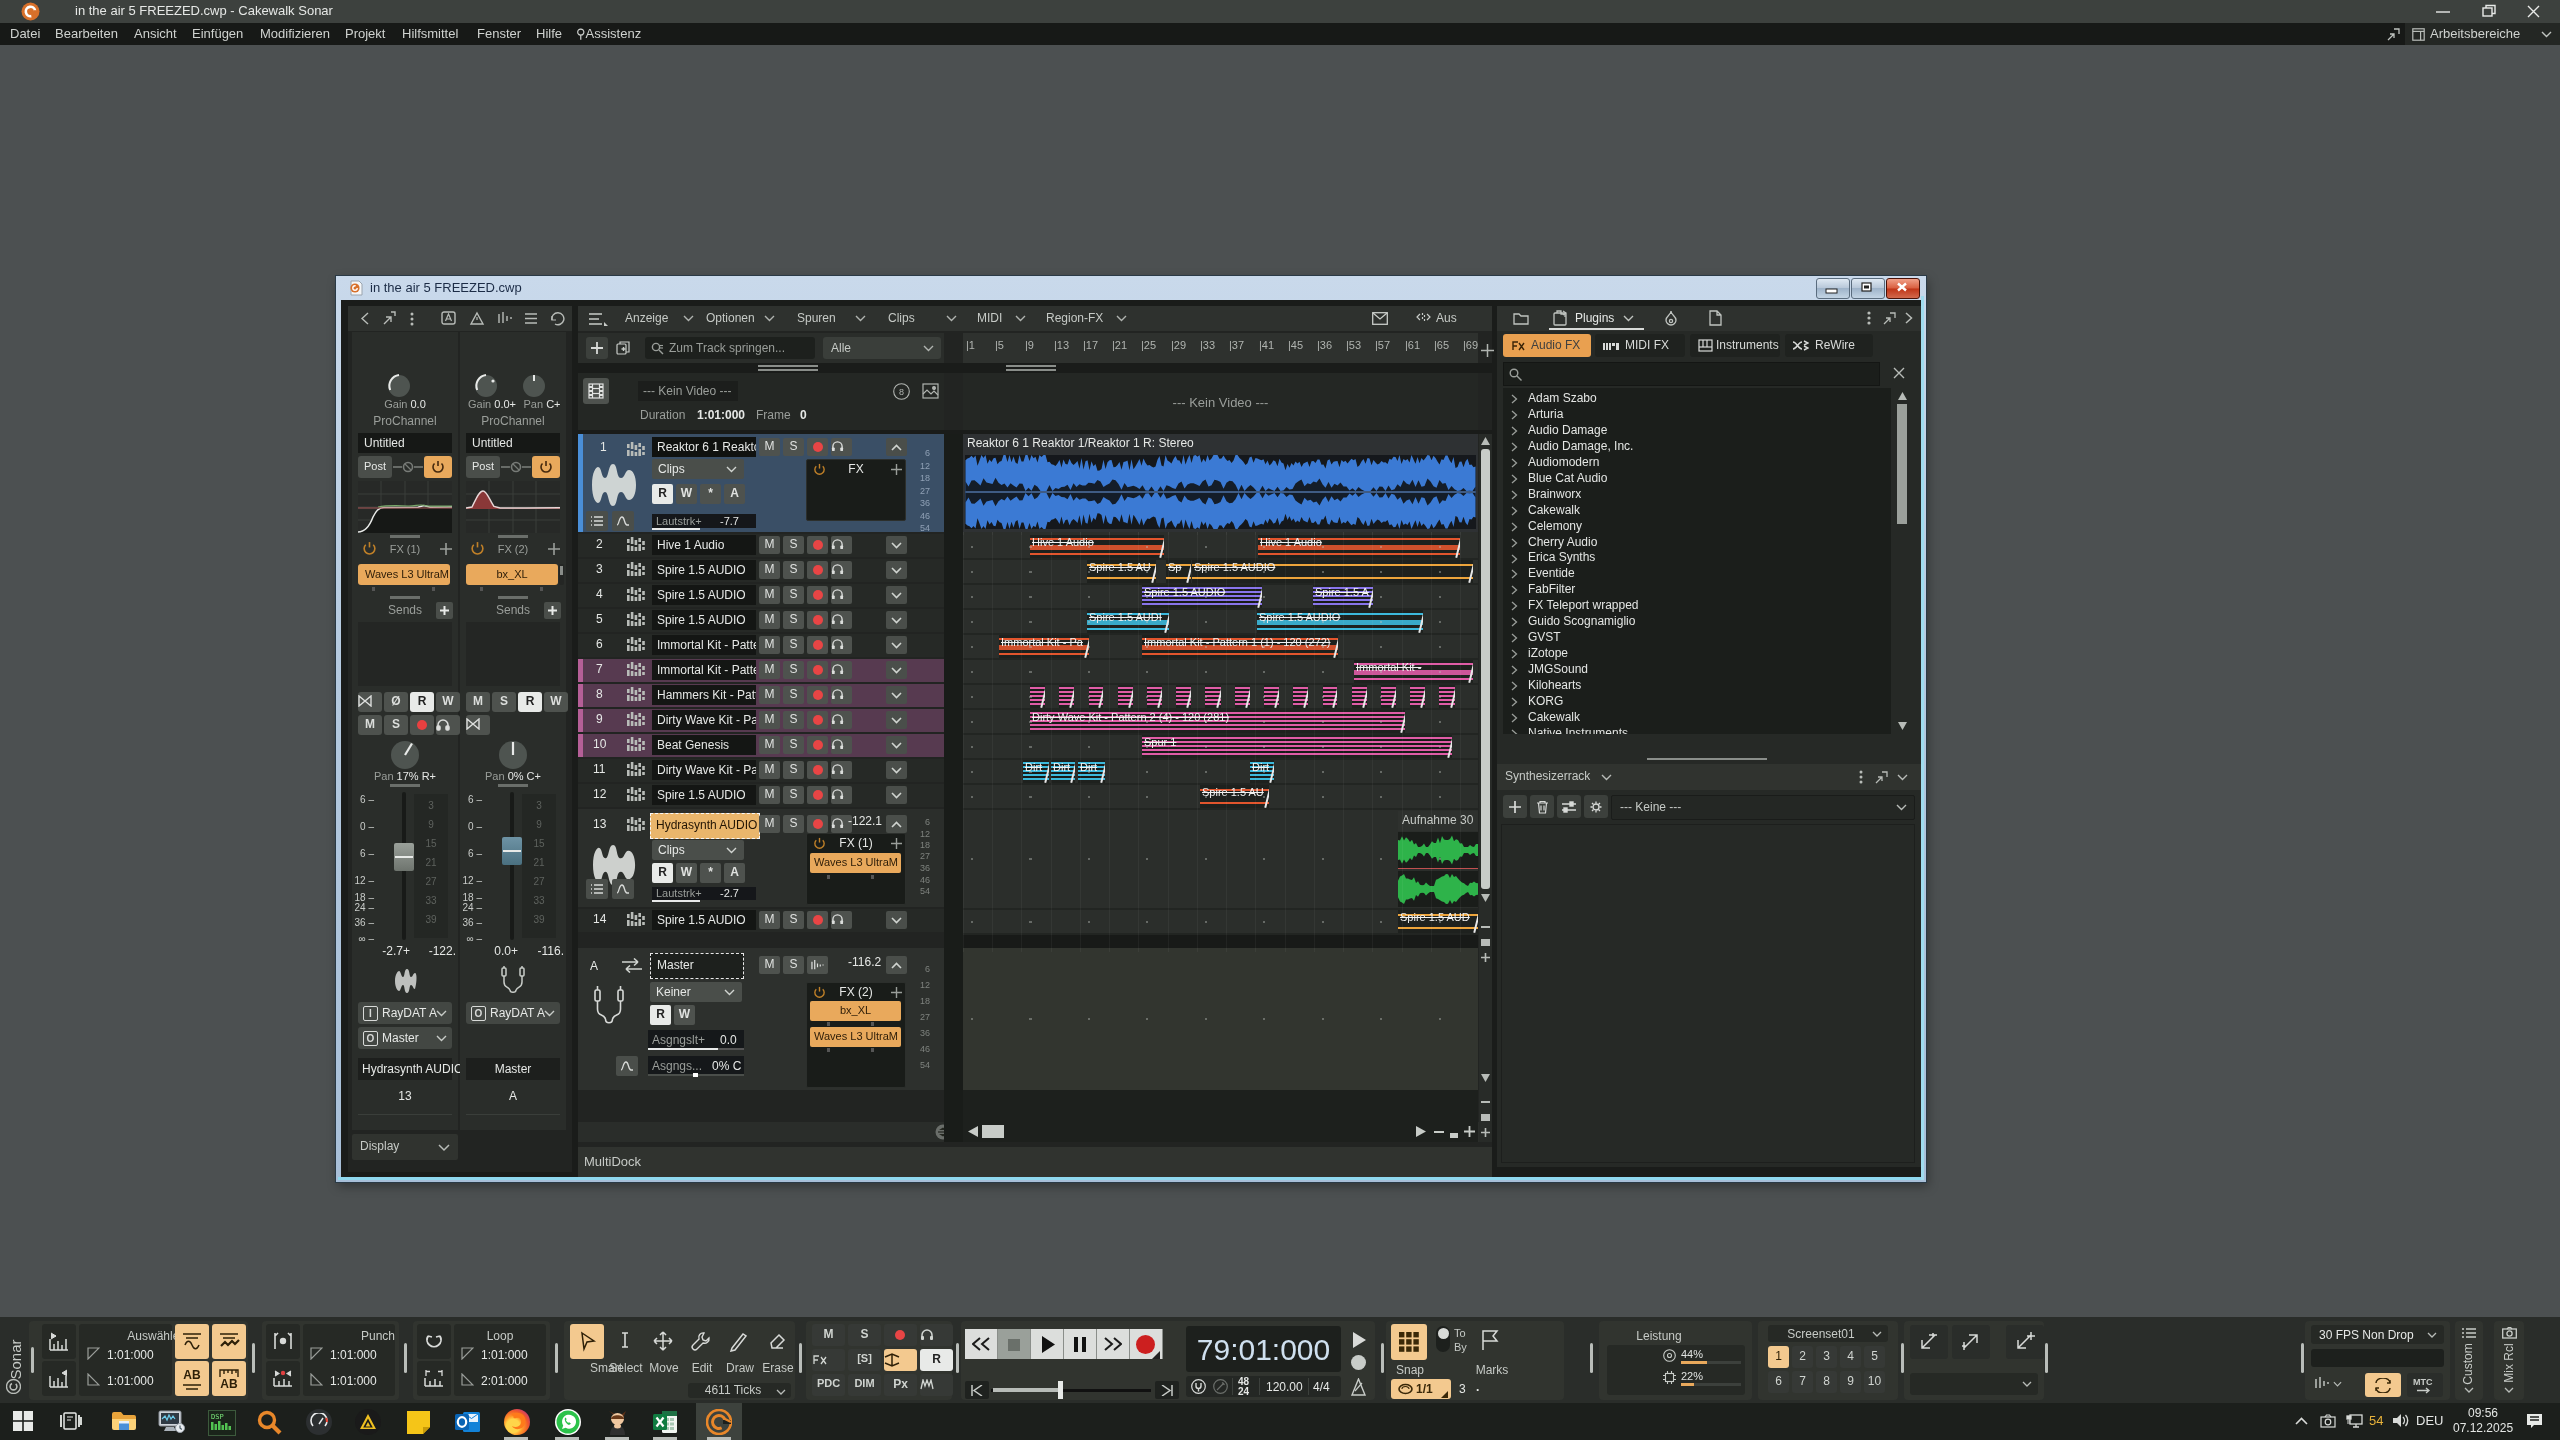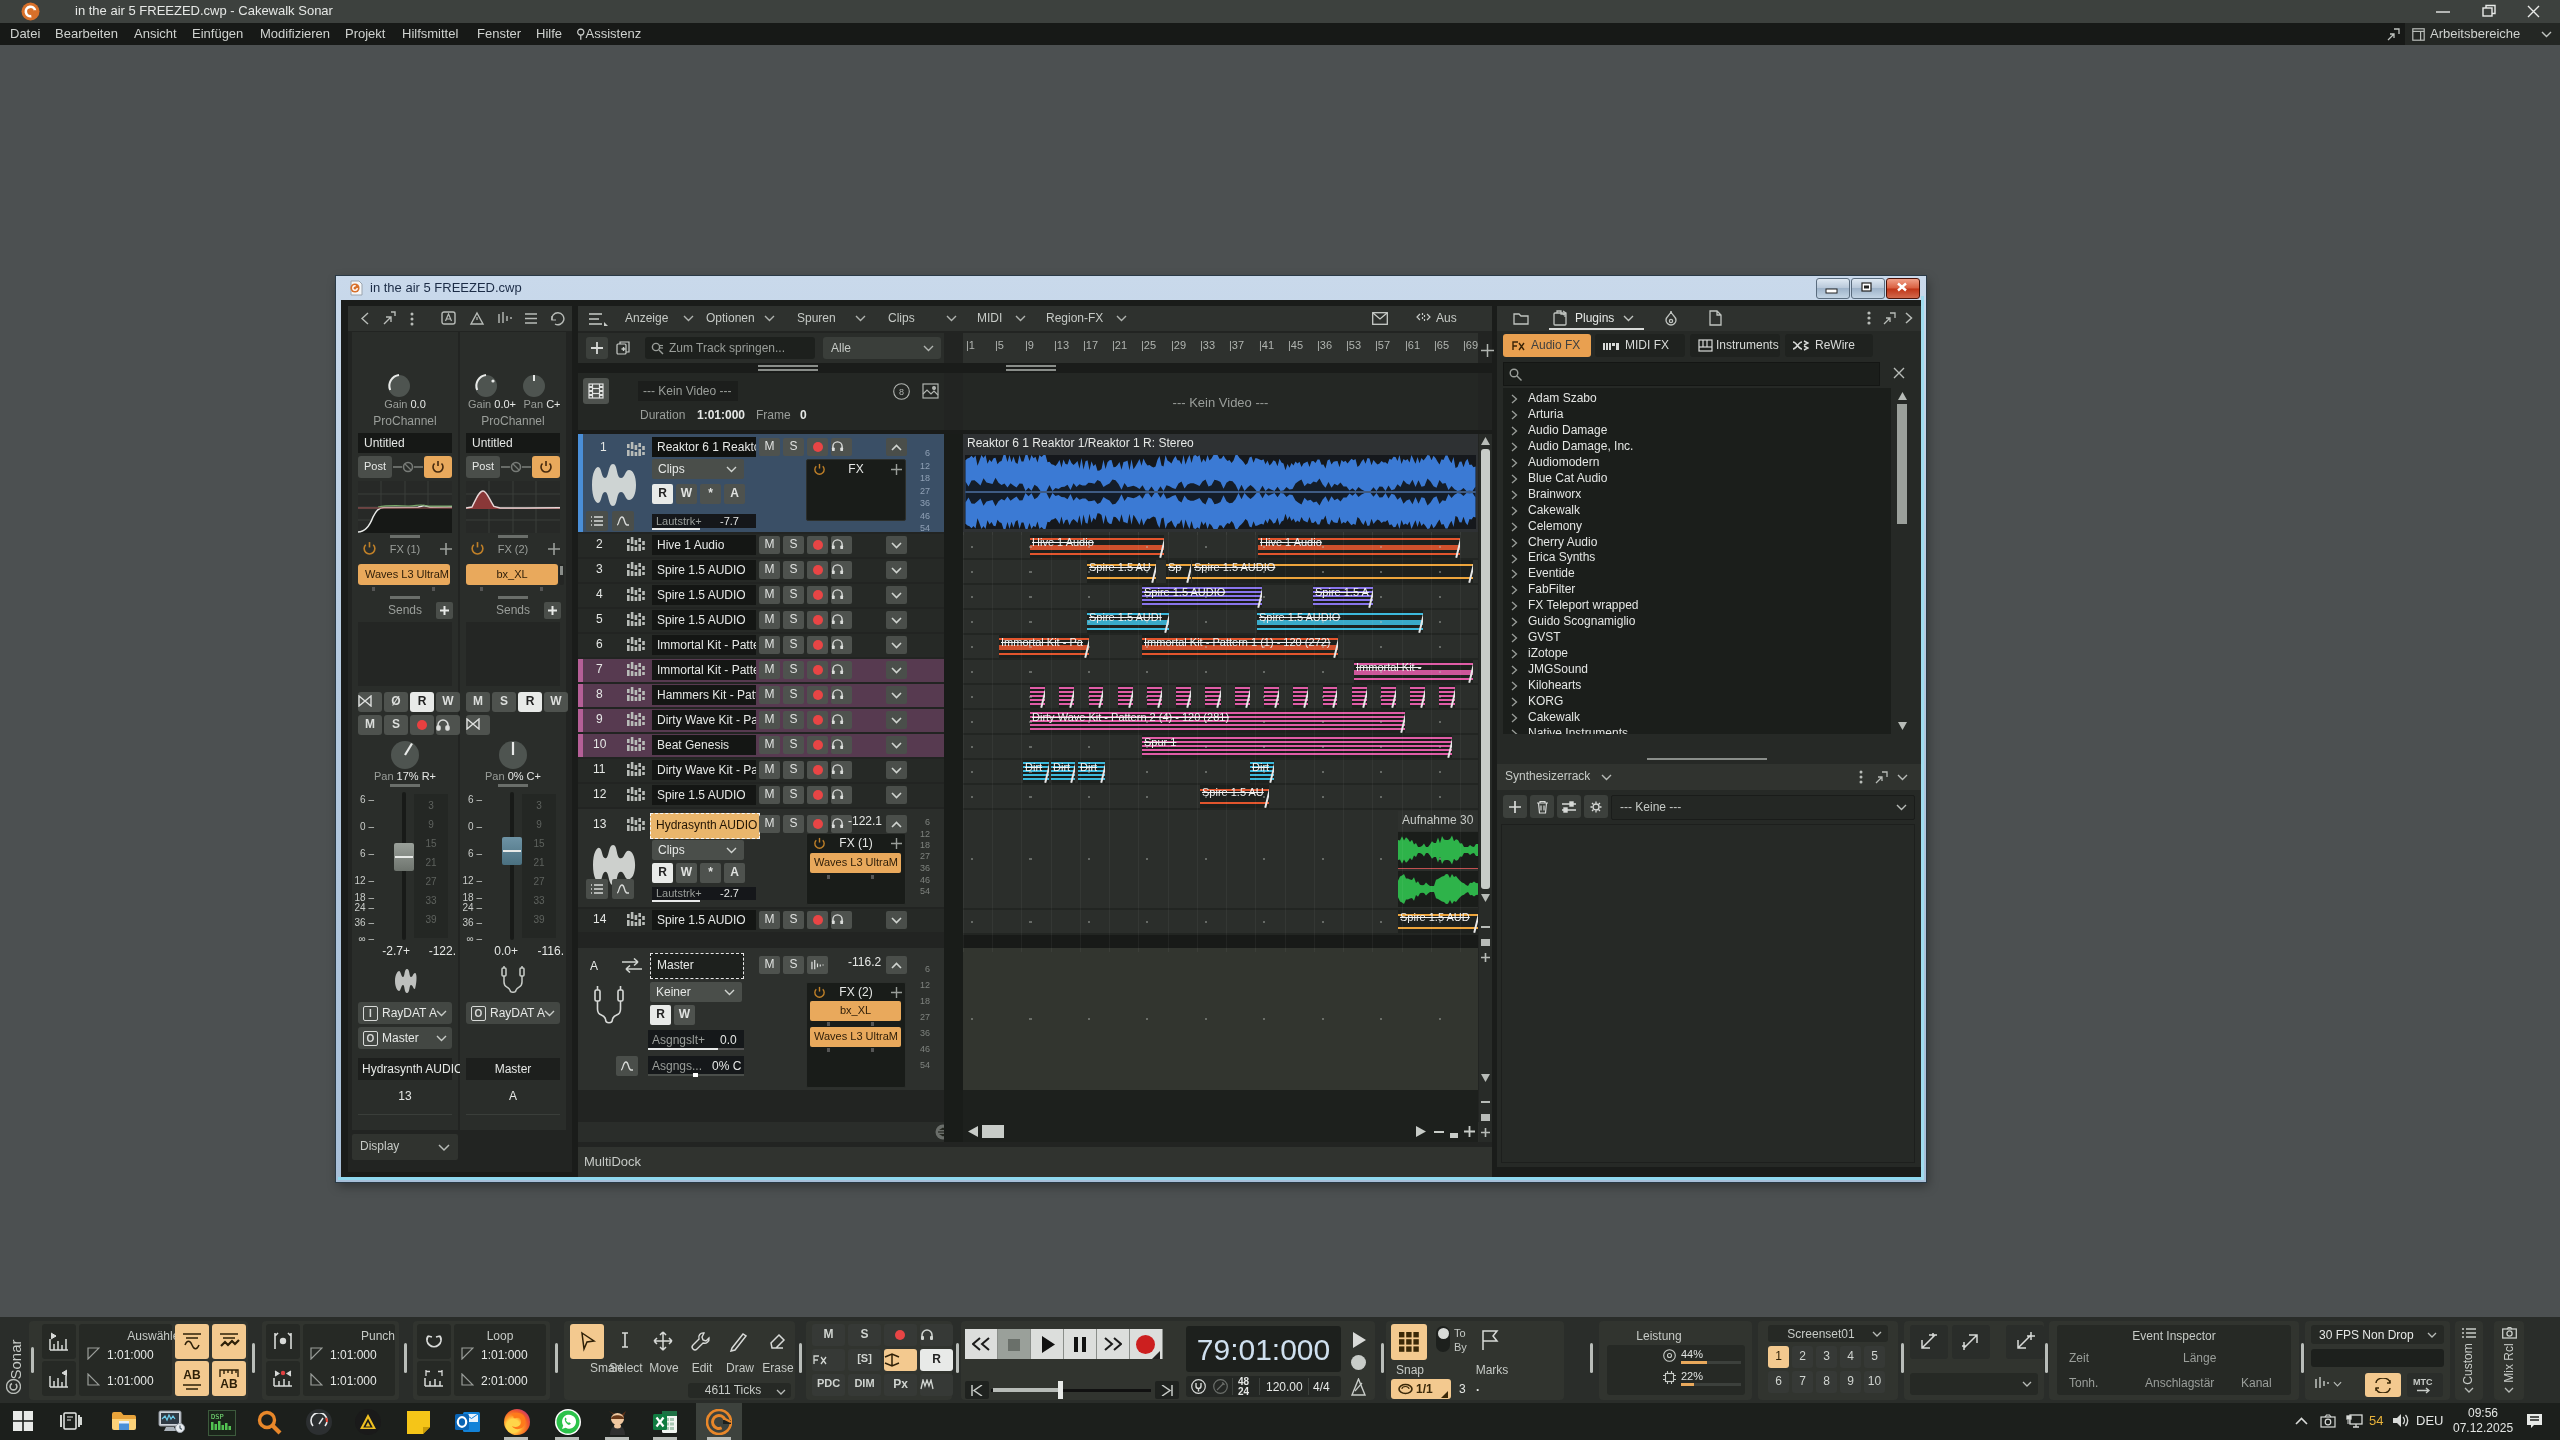--- a/index.html
+++ b/index.html
@@ -2153,29 +2153,20 @@
         <path d="M3 16 L16 3 M16 11 V3 h-8 M3 10 v8 M1 14 h4"></path>
       </svg>
 <svg class="a" style="left:111px;top:11px" width="20" height="20" viewBox="0 0 20 20" stroke="#d8dad8" fill="none" stroke-width="1.5">
         <path d="M16 3 L3 16 M3 8 v8 h8 M12 4 h8 M16 0 v8"></path>
       </svg>
 <div class="mbox" style="left:6px;top:52px;width:128px;height:22px"></div>
 <svg class="a" style="left:118px;top:60px" width="10" height="6" viewBox="0 0 10 6" fill="none" stroke="#b8bcb8" stroke-width="1.3">
         <path d="M1 1 l4 4 4-4"></path>
       </svg>
 </div>
-<div class="mod" style="left:2049px;width:250px">
-<div class="mbox" style="left:8px;top:4px;width:234px;height:70px"></div>
-<div class="a ct f12" style="left:8px;top:8px;width:234px;text-align:center">Event Inspector</div>
-<div class="a dim f12" style="left:20px;top:30px">Zeit</div>
-<div class="a dim f12" style="left:134px;top:30px">Länge</div>
-<div class="a dim f12" style="left:20px;top:55px">Tonh.</div>
-<div class="a dim f12" style="left:96px;top:55px">Anschlagstär</div>
-<div class="a dim f12" style="left:192px;top:55px">Kanal</div>
-</div>
 <div class="mod" style="left:2305px;width:145px">
 <div class="mbox" style="left:6px;top:4px;width:133px;height:19px"></div>
 <div class="a w f12" style="left:14px;top:7px">30 FPS Non Drop</div>
 <svg class="a" style="left:122px;top:11px" width="10" height="6" viewBox="0 0 10 6" fill="none" stroke="#b8bcb8" stroke-width="1.3">
         <path d="M1 1 l4 4 4-4"></path>
       </svg>
 <div class="mbox" style="left:6px;top:28px;width:133px;height:18px;background:#1d201d"></div>
 <svg class="a" style="left:10px;top:56px" width="16" height="13" viewBox="0 0 16 13" stroke="#c8ccc8" fill="none" stroke-width="1.4">
         <path d="M1 2 v9 M5 0 v11 M9 4 v5 M13 5 v2"></path>
       </svg>

